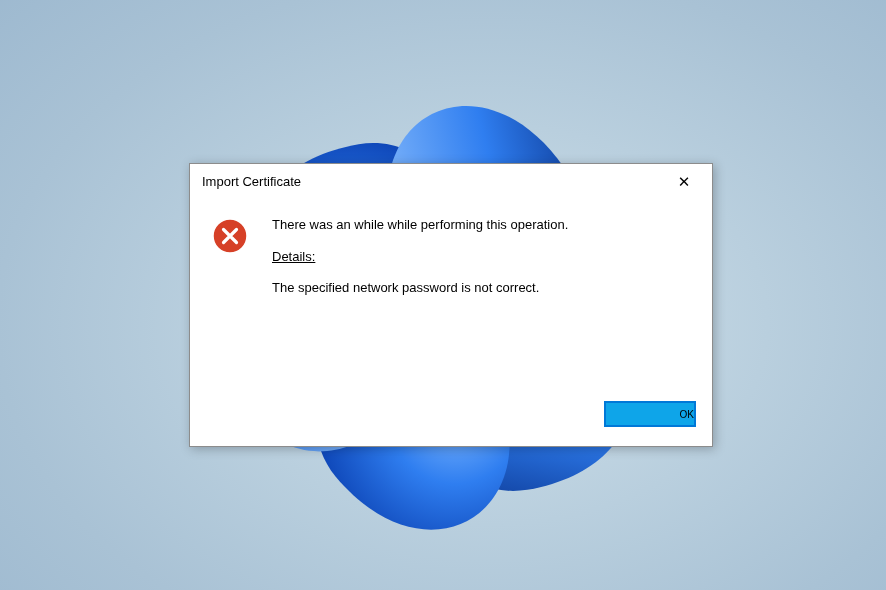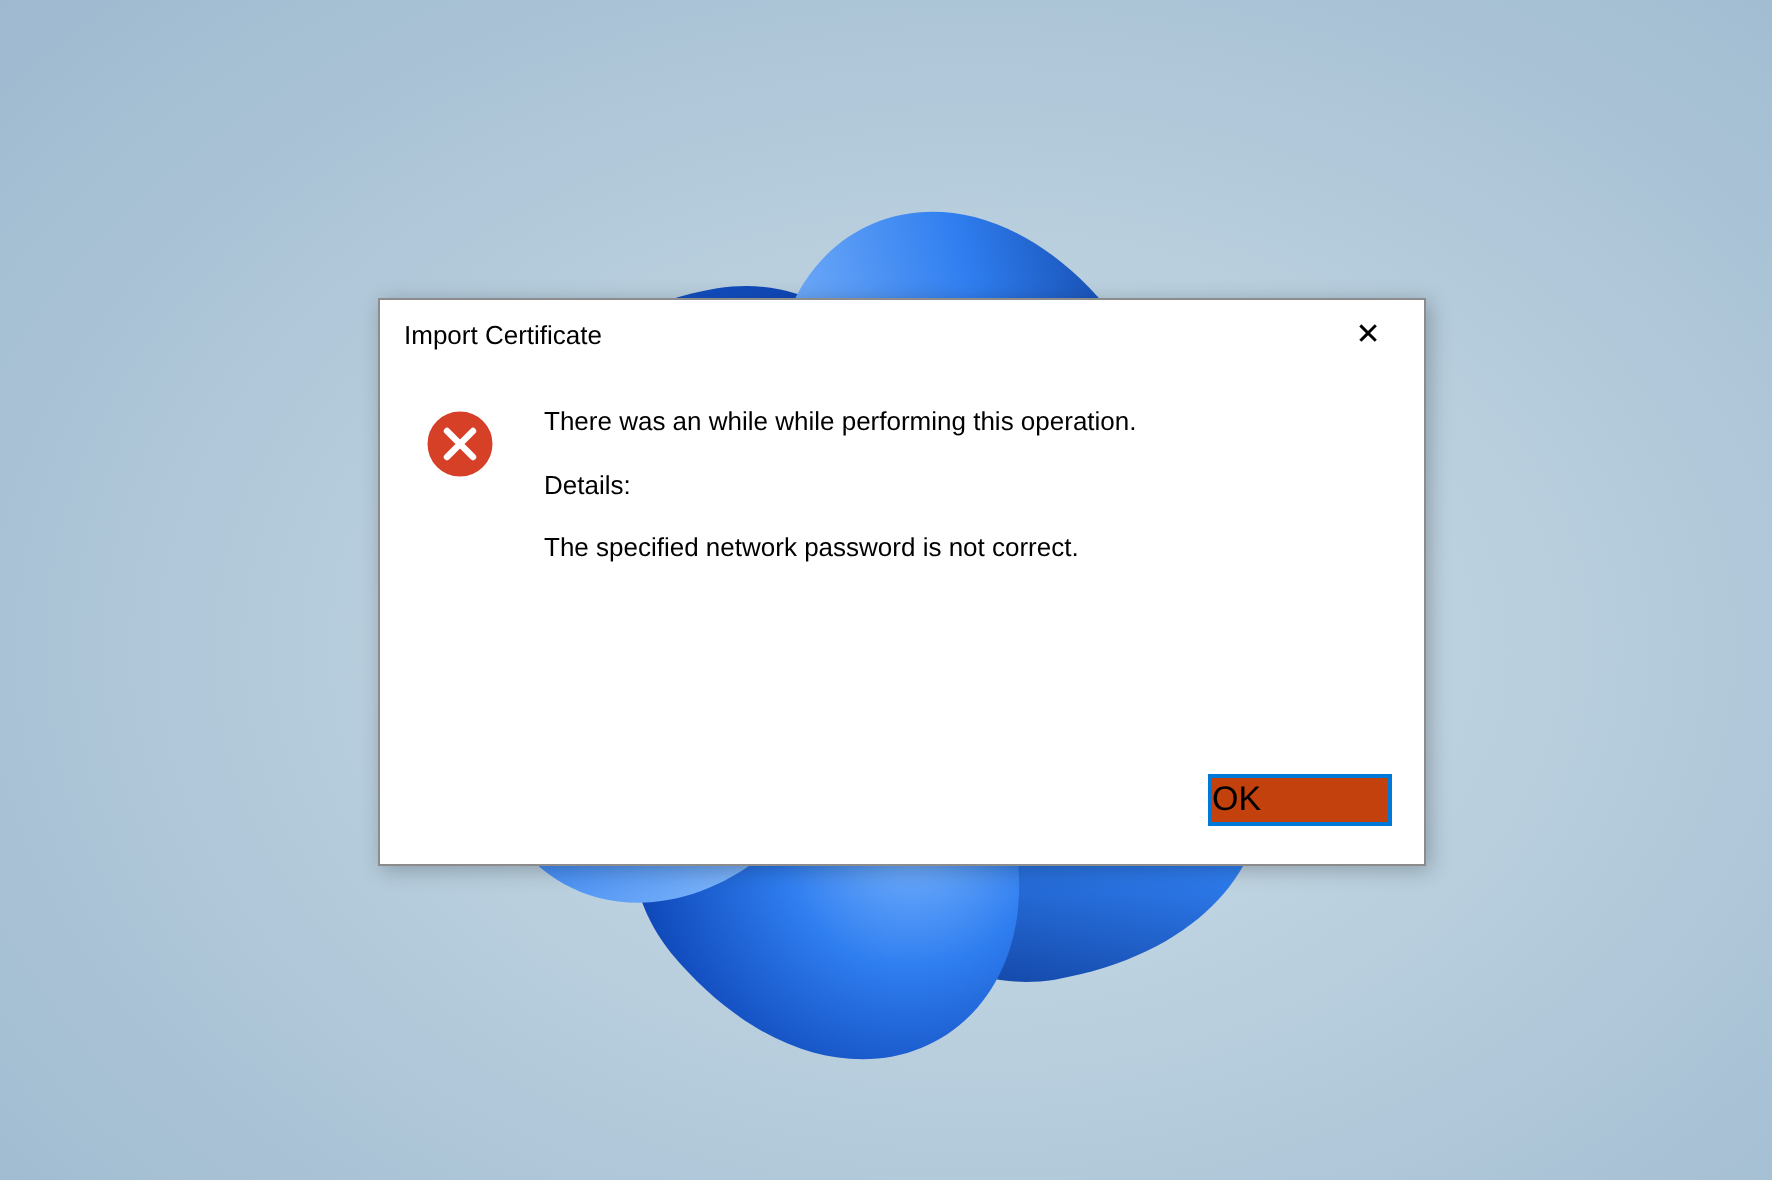--- a/index.html
+++ b/index.html
@@ -19,21 +19,21 @@
       position: absolute;
       left: 50%;
       top: 52%;
       width: 560px;
       height: 560px;
       transform: translate(-50%, -50%);
     }
     .dialog {
       position: absolute;
       left: 189px;
-      top: 149px;
+      top: 163px;
       width: 524px;
       height: 284px;
       background: #ffffff;
       border: 1px solid #8c8c8c;
       box-shadow: 2px 2px 10px rgba(0,0,0,0.25);
       display: flex;
       flex-direction: column;
     }
     .titlebar {
       height: 34px;
@@ -75,42 +75,42 @@
       height: 36px;
     }
     .text-col {
       flex: 1;
       padding-left: 10px;
       font-size: 13px;
       color: #000;
       line-height: 1.35;
     }
     .text-col .line1 { margin-bottom: 14px; }
-    .text-col .line2 { margin-bottom: 14px; }
+    .text-col .line2 { margin-bottom: 14px; text-decoration: underline; }
     .text-col .line3 { }
     .footer {
       height: 52px;
       display: flex;
       align-items: center;
       justify-content: flex-end;
       padding: 0 16px 12px 0;
       background: #ffffff;
     }
     .ok-btn {
       width: 92px;
       height: 26px;
       border: 2px solid #0078d7;
-      background: #c2410c;
+      background: #0ea5e9;
       color: #000;
-      font-size: 17px;
+      font-size: 10px;
       font-family: inherit;
       cursor: default;
       display: flex;
       align-items: center;
-      justify-content: flex-start;
+      justify-content: flex-end;
     }
   </style>
 </head>
 <body>
 
 <div class="wallpaper">
   <svg class="bloom" viewBox="0 0 560 560">
     <defs>
       <radialGradient id="petalG" cx="40%" cy="35%" r="75%">
         <stop offset="0%" stop-color="#7fb8ff"></stop>

